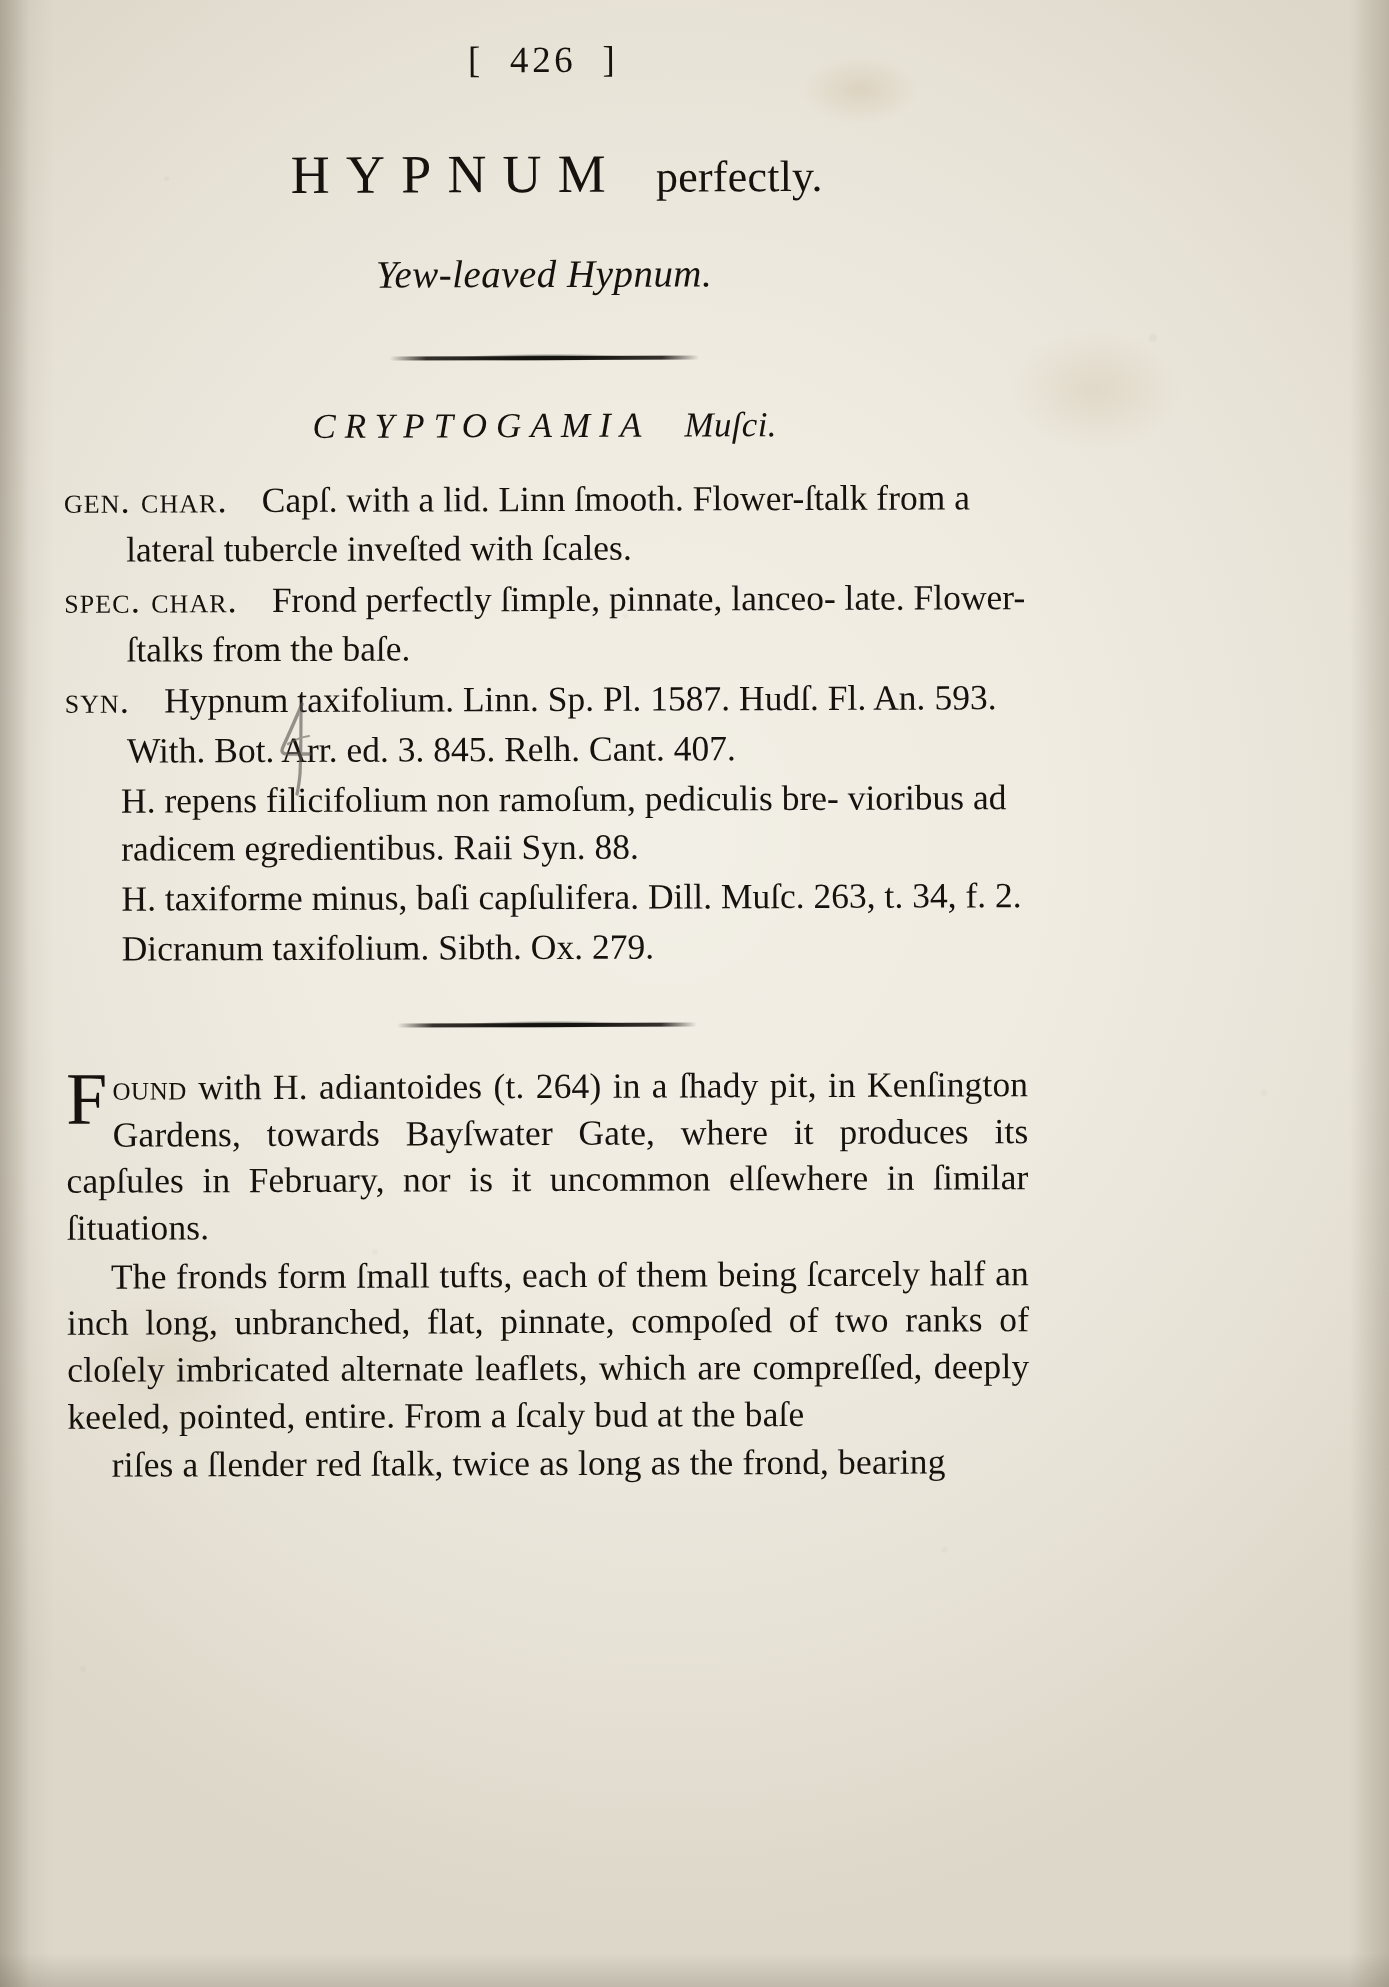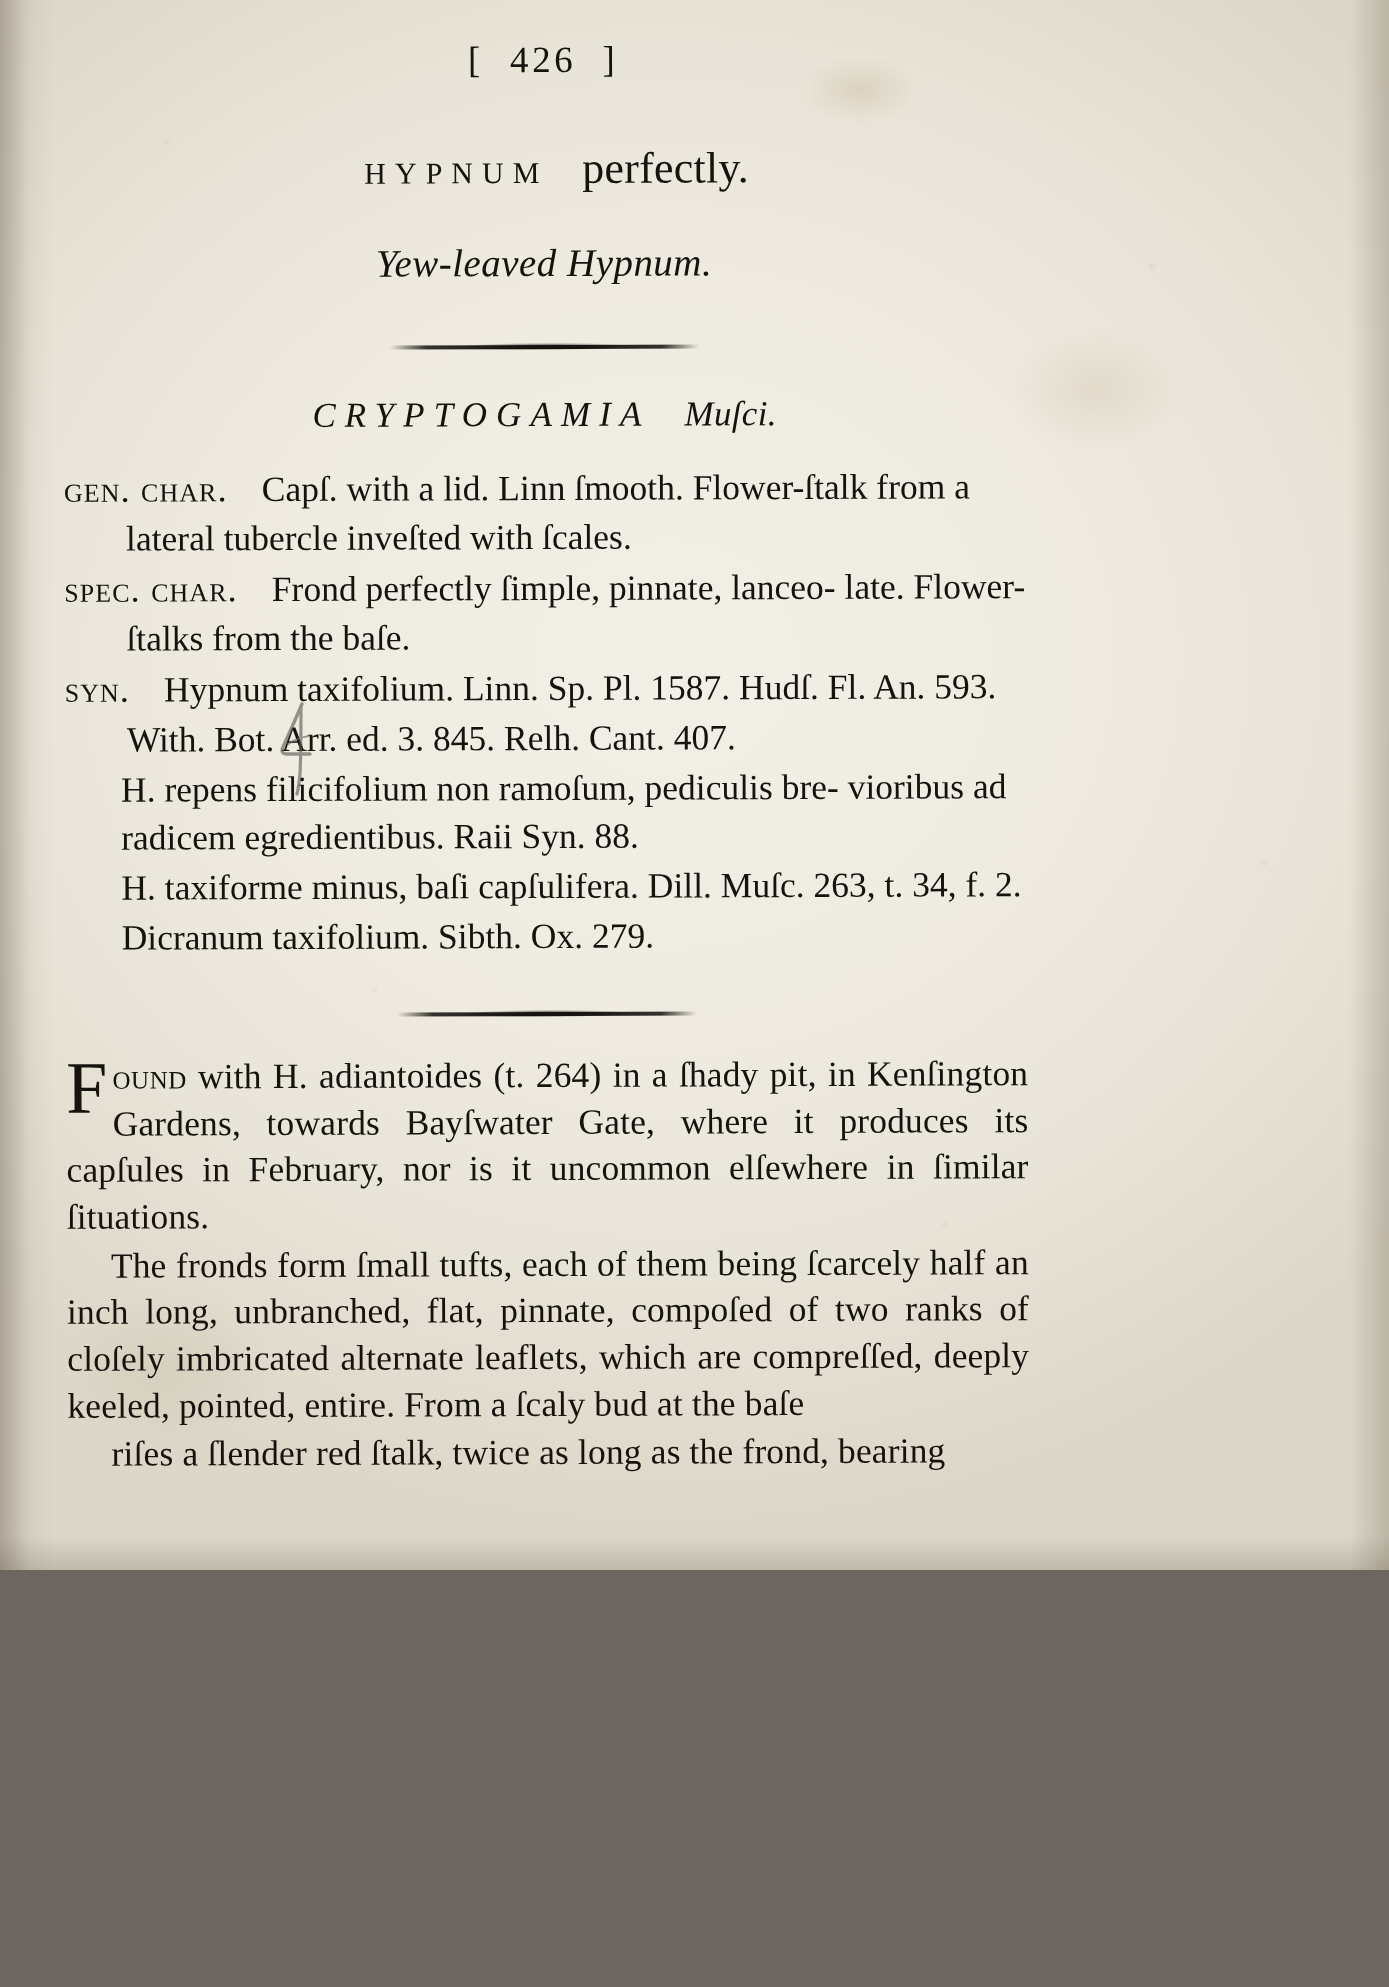--- a/index.html
+++ b/index.html
@@ -5,21 +5,21 @@
 <style>
   html, body {
     margin: 0;
     padding: 0;
     background: #6b6660;
   }
 
   .page {
     position: relative;
     width: 1389px;
-    height: 1570px;
+    height: 1987px;
     margin: 0 auto;
     overflow: hidden;
     background:
       radial-gradient(ellipse 70% 55% at 48% 42%, #f2efe6 0%, #efebe1 42%, #e8e3d7 72%, #ddd7c9 100%);
     font-family: "Liberation Serif", "DejaVu Serif", serif;
     color: #16130f;
   }
 
   
   .grain {
@@ -83,21 +83,21 @@
   }
 
   .species-head {
     text-align: center;
     font-size: 44px;
     margin-top: 62px;
     white-space: pre;
   }
   .species-head .genus {
     letter-spacing: .30em;
-    font-size: 30px;
+    font-size: 54px;
     margin-left: 26px;
   }
   .species-head .epithet { letter-spacing: .005em; }
 
   .vernacular {
     text-align: center;
     font-style: italic;
     font-size: 39px;
     margin-top: 46px;
     letter-spacing: .012em;

